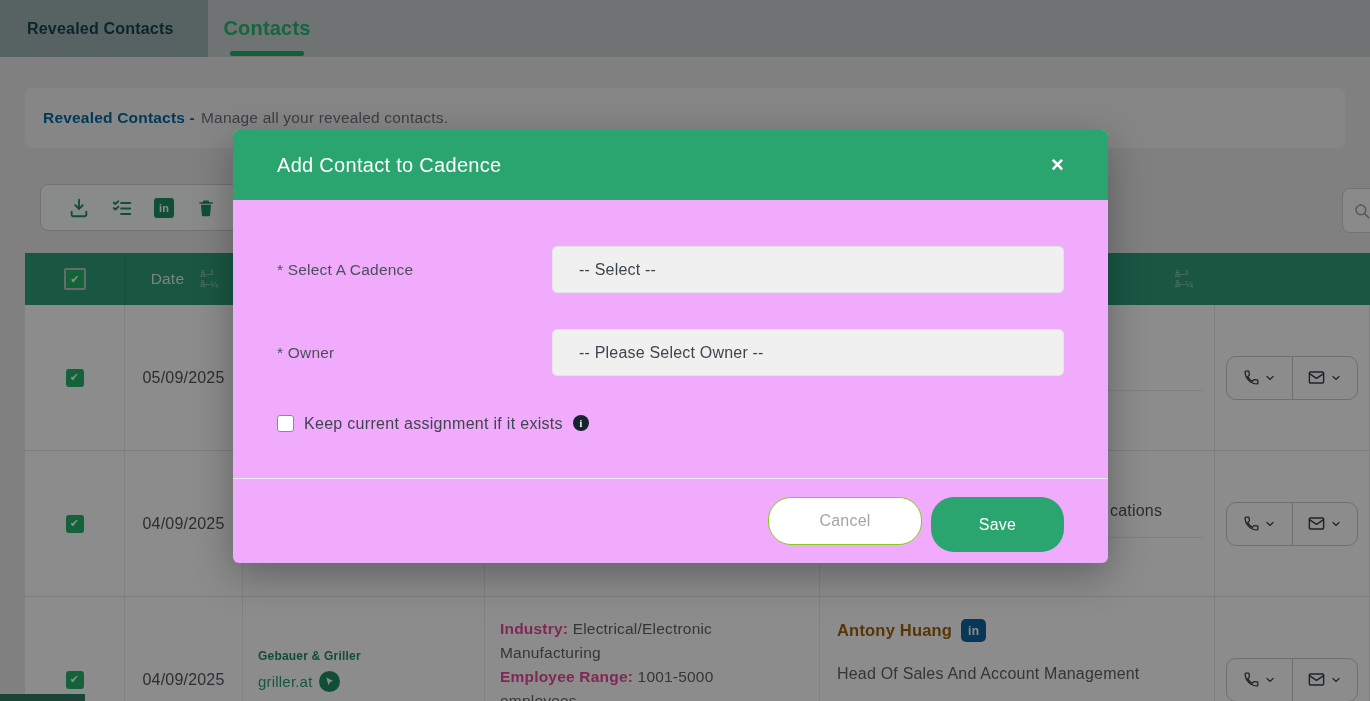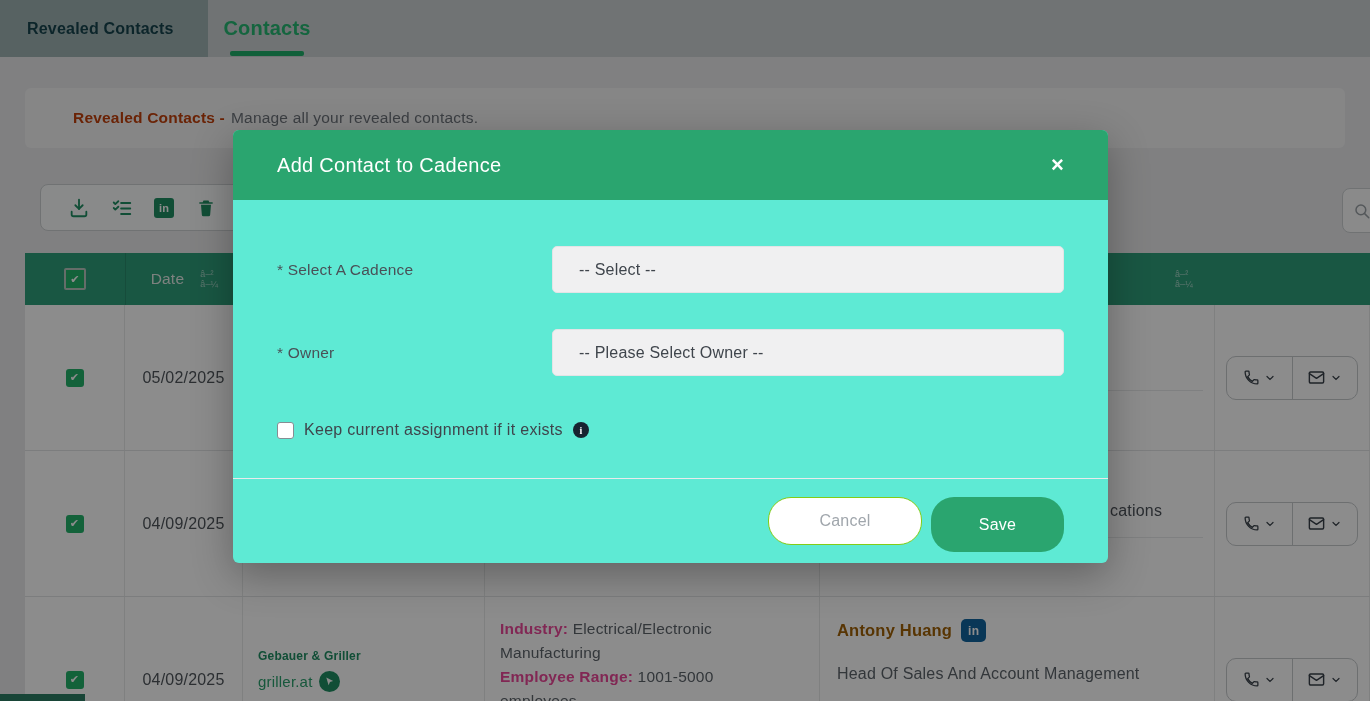--- a/index.html
+++ b/index.html
@@ -12,21 +12,21 @@
     display:flex;align-items:center;padding-left:27px;box-sizing:border-box;
     font-size:16px;font-weight:bold;color:#17444e;cursor:pointer;}
   .tab-contacts{position:absolute;left:208px;top:0;width:118px;height:57px;
     display:flex;align-items:center;justify-content:center;
     font-size:20px;font-weight:bold;color:#27b873;cursor:pointer;}
   .tab-underline{position:absolute;left:230px;top:51px;width:74px;height:5px;background:#1fb06a;border-radius:2px;}
 
   
   .banner{position:absolute;left:25px;top:88px;width:1320px;height:60px;background:#f4f4f5;
     border-radius:6px;display:flex;align-items:center;padding-left:18px;box-sizing:border-box;font-size:15.5px;}
-  .banner b{color:#c2410c;margin-right:6px;margin-left:30px;}
+  .banner b{color:#0369a1;margin-right:6px;}
   .banner span{color:#6e747b;}
 
   
   .toolbar{position:absolute;left:40px;top:184px;width:205px;height:47px;border:1px solid #ccd0d2;
     border-radius:8px;display:flex;align-items:center;justify-content:center;gap:21px;background:#fafbfb;box-sizing:border-box;}
   .tool-icon{width:22px;height:22px;color:#1f8e63;cursor:pointer;display:flex;align-items:center;justify-content:center;}
   .li-sq{width:20px;height:20px;background:#1f8e63;border-radius:3px;color:#fff;font-weight:bold;
     font-size:11px;display:flex;align-items:center;justify-content:center;cursor:pointer;}
 
   
@@ -66,34 +66,34 @@
   .person-line{display:flex;align-items:center;gap:9px;}
   .person-name{font-size:16.5px;font-weight:bold;color:#a16207;cursor:pointer;}
   .li-badge{width:25px;height:23px;background:#11659f;border-radius:5px;color:#fff;font-weight:bold;font-size:12px;
     display:flex;align-items:center;justify-content:center;cursor:pointer;}
   .person-title,.person-company{font-size:16px;color:#5d646b;margin-top:20px;line-height:24px;}
 
   .toast-sliver{position:absolute;left:0;bottom:0;width:85px;height:7px;background:#2d7f64;}
 
   
   .overlay{position:absolute;inset:0;background:rgba(0,0,0,.45);z-index:5;}
-  .modal{position:absolute;left:233px;top:130px;width:875px;height:433px;background:#5eead4;border-radius:6px;
+  .modal{position:absolute;left:233px;top:130px;width:875px;height:433px;background:#f0abfc;border-radius:6px;
     z-index:10;box-shadow:0 12px 40px rgba(0,0,0,.30);}
   .m-header{position:absolute;left:0;top:0;width:100%;height:70px;background:#2aa56f;border-radius:6px 6px 0 0;
     display:flex;align-items:center;box-sizing:border-box;padding:0 44px;}
   .m-title{color:#fff;font-size:20px;letter-spacing:.3px;flex:1;}
   .m-close{color:#fff;font-size:22px;font-weight:bold;cursor:pointer;line-height:20px;}
   .m-row{position:absolute;left:44px;right:44px;height:47px;}
   .m-row1{top:116px;} .m-row2{top:199px;}
   .m-label{position:absolute;left:0;top:0;height:47px;display:flex;align-items:center;
     font-size:15.5px;color:#4a5057;}
   .m-select{position:absolute;left:275px;top:0;width:512px;height:47px;background:#f0f0f1;border:1px solid #e3e4e6;
     border-radius:5px;display:flex;align-items:center;padding-left:26px;box-sizing:border-box;
     font-size:16px;color:#3f454c;cursor:pointer;}
-  .m-checkrow{position:absolute;left:44px;top:291px;display:flex;align-items:center;gap:10px;}
+  .m-checkrow{position:absolute;left:44px;top:285px;display:flex;align-items:flex-start;gap:10px;}
   .m-checkbox{width:15px;height:15px;border:1.5px solid #878d93;border-radius:3px;background:#fff;cursor:pointer;}
   .m-checklabel{font-size:16px;color:#3f454c;letter-spacing:.3px;}
   .m-info{width:16px;height:16px;background:#172430;border-radius:50%;color:#fff;font-size:10px;font-weight:bold;
     display:flex;align-items:center;justify-content:center;font-family:"Liberation Serif",serif;cursor:pointer;}
   .m-divider{position:absolute;left:0;top:348px;width:100%;height:1px;background:#e8eaec;}
   .m-cancel{position:absolute;left:535px;top:367px;width:152px;height:46px;border:1px solid #84cc16;border-radius:23px;
     background:#fff;color:#a0a6ac;font-size:16px;display:flex;align-items:center;justify-content:center;cursor:pointer;}
   .m-save{position:absolute;left:698px;top:367px;width:133px;height:55px;border-radius:23px;background:#2aa56f;
     color:#fff;font-size:16px;display:flex;align-items:center;justify-content:center;cursor:pointer;}
   svg{display:block;}
@@ -162,21 +162,21 @@
       <div class="t-hcell"></div>
       <div class="t-hcell" style="justify-content:flex-end;padding-right:22px;">
         <span class="sort"><span>â–²</span><br><span>â–¼</span></span>
       </div>
     </div>
 
     <div class="t-row r1">
       <div class="t-cell c-check">
         <span class="row-check">✔</span>
       </div>
-      <div class="t-cell c-date">05/02/2025</div>
+      <div class="t-cell c-date">05/09/2025</div>
       <div class="t-cell"></div>
       <div class="t-cell"></div>
       <div class="t-cell">
         <div class="cell-divider" style="top:85px;"></div>
       </div>
       <div class="t-cell c-buttons">
         <div class="btn-group">
           <div class="btn-half">
             <svg width="17" height="17" viewBox="0 0 24 24" fill="none" stroke="currentColor" stroke-width="1.8" stroke-linecap="round" stroke-linejoin="round">
               <path d="M6.62 10.79c1.44 2.83 3.76 5.14 6.59 6.59l2.2-2.21c.27-.27.67-.36 1.02-.24 1.12.37 2.33.57 3.57.57.55 0 1 .45 1 1V20c0 .55-.45 1-1 1-9.39 0-17-7.61-17-17 0-.55.45-1 1-1h3.5c.55 0 1 .45 1 1 0 1.25.2 2.45.57 3.57.11.35.03.74-.25 1.02l-2.2 2.2z"></path>

